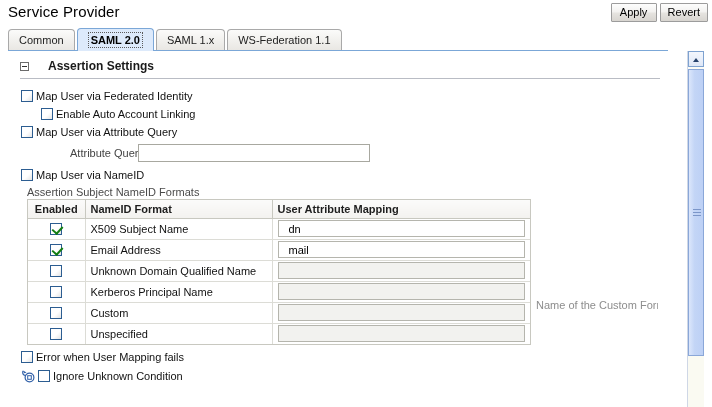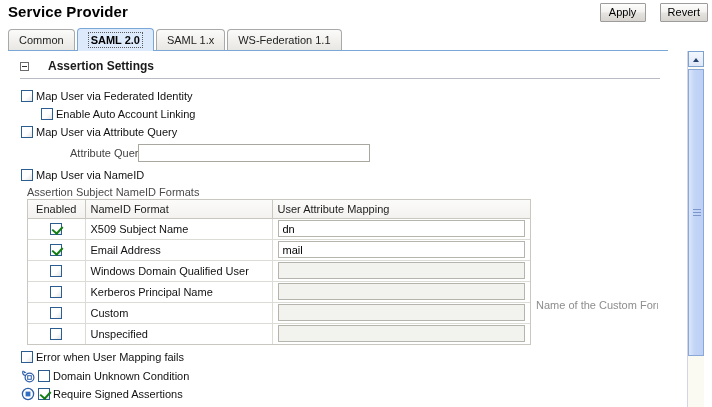--- a/index.html
+++ b/index.html
@@ -23,29 +23,29 @@
   
   .header {
     position: absolute;
     left: 0; top: 0;
     width: 712px; height: 25px;
   }
   .page-title {
     position: absolute;
     left: 8px; top: 3px;
     font-size: 15px;
-    font-weight: bold;
+    font-weight: normal;
     color: #000;
     letter-spacing: 0.1px;
   }
   .header-buttons {
     position: absolute;
     right: 4px; top: 3px;
     display: flex;
-    gap: 14px;
+    gap: 3px;
   }
   .btn {
     min-width: 46px;
     height: 19px;
     line-height: 17px;
     padding: 0 7px;
     text-align: center;
     font-size: 11px;
     color: #000;
     background: linear-gradient(to bottom, #fdfdfd 0%, #f2f1ef 48%, #e6e4e0 52%, #d8d5d0 100%);
@@ -220,21 +220,21 @@
   .grid table {
     width: 100%;
     border-collapse: collapse;
     table-layout: fixed;
   }
   .grid th {
     background: linear-gradient(to bottom, #fbfbfa 0%, #f3f2ef 100%);
     border-right: 1px solid #c8c8c0;
     border-bottom: 1px solid #c8c8c0;
     font-size: 11px;
-    font-weight: normal;
+    font-weight: bold;
     color: #1d1d1d;
     height: 18px;
     padding: 0 5px;
     text-align: left;
   }
   .grid th.c-enabled { text-align: center; width: 57px; padding: 0; }
   .grid th.c-format  { width: 187px; }
   .grid th:last-child { border-right: none; }
   .grid td {
     border-right: 1px solid #dcdcd6;
@@ -250,21 +250,21 @@
   .grid td:last-child { border-right: none; }
   .grid tr:last-child td { border-bottom: none; }
   .cellinput {
     width: 100%;
     height: 17px;
     border: 1px solid #b5b5ad;
     background: #ffffff;
     font-family: "Liberation Sans", sans-serif;
     font-size: 11px;
     color: #000;
-    padding: 0 4px;
+    padding: 0 10px;
     outline: none;
     display: block;
   }
   .cellinput.disabled {
     background: #f2f2ef;
     color: #909090;
   }
 
   
   .hint {
@@ -410,21 +410,21 @@
           </tr>
           <tr>
             <td class="c-enabled"><span class="cb checked"></span></td>
             <td>Email Address</td>
             <td>
                 <input class="cellinput" type="text" value="mail" style="">
               </td>
           </tr>
           <tr>
             <td class="c-enabled"><span class="cb"></span></td>
-            <td>Windows Domain Qualified User</td>
+            <td>Unknown Domain Qualified Name</td>
             <td>
                 <input class="cellinput disabled" type="text" value="" style="">
               </td>
           </tr>
           <tr>
             <td class="c-enabled"><span class="cb"></span></td>
             <td>Kerberos Principal Name</td>
             <td>
                 <input class="cellinput disabled" type="text" value="" style="">
               </td>
@@ -457,33 +457,23 @@
     <div class="cbrow" style="left:13px; top:318px;">
       <span class="status-icon">
         <svg width="14" height="14" viewBox="0 0 14 14" aria-hidden="true">
           <circle cx="8.5" cy="8.5" r="4.4" fill="#ffffff" stroke="#2f5fa8" stroke-width="1.2"></circle>
           <rect x="6.7" y="6.7" width="3.6" height="3.6" fill="#ffffff" stroke="#2f5fa8" stroke-width="1"></rect>
           <path d="M1.5 1.2 L5.6 3.6 L3.3 4.2 Z" fill="#2f5fa8"></path>
           <path d="M1.8 2.2 Q1.2 6.0 4.2 6.4" fill="none" stroke="#2f5fa8" stroke-width="1.2"></path>
         </svg>
       </span>
       <span class="cb plain"></span>
-      <span class="lbl">Domain Unknown Condition</span>
-    </div>
-
-    <div class="cbrow" style="left:13px; top:336px;">
-      <span class="status-icon">
-        <svg width="14" height="14" viewBox="0 0 14 14" aria-hidden="true">
-          <circle cx="7" cy="7" r="5.6" fill="#ffffff" stroke="#2f5fa8" stroke-width="1.3"></circle>
-          <rect x="4.6" y="4.6" width="4.8" height="4.8" fill="#2f6ec4"></rect>
-        </svg>
-      </span>
-      <span class="cb checked"></span>
-      <span class="lbl">Require Signed Assertions</span>
-    </div>
+      <span class="lbl">Ignore Unknown Condition</span>
+    </div>
+
 
   </div>
 
   <div class="scrollbar">
     <div class="sb-arrow"></div>
     <div class="sb-thumb">
       <span class="sb-grip">
         <i></i>
           <i></i>
           <i></i>

